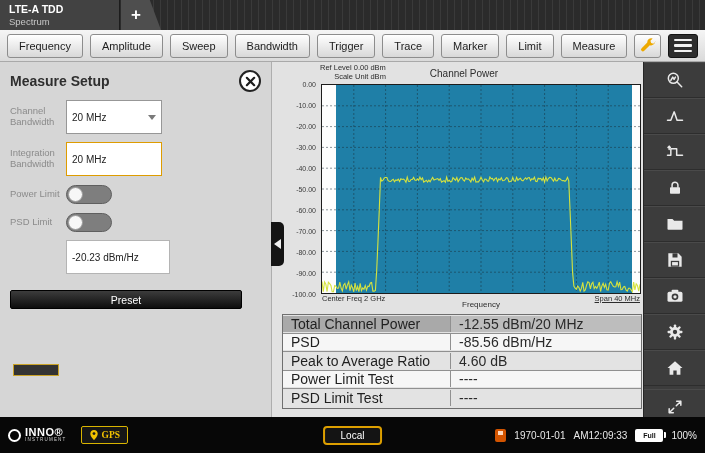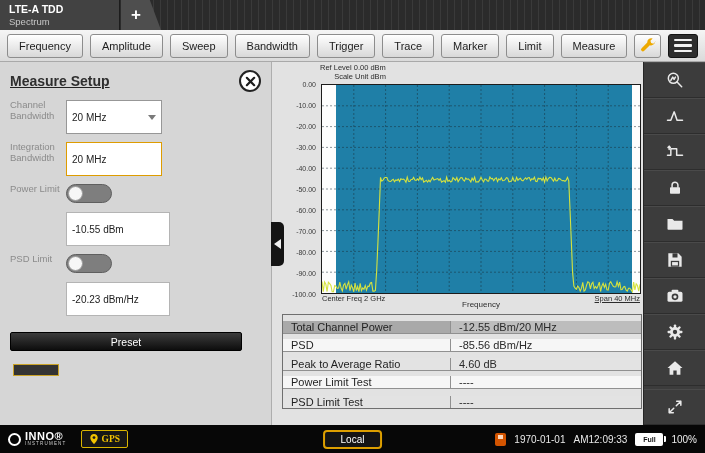--- a/index.html
+++ b/index.html
@@ -25,25 +25,25 @@
     background:linear-gradient(#ffffff,#d8d8d8);box-shadow:inset 0 1px 0 #fff;cursor:pointer;
     font-family:"Liberation Sans",sans-serif;white-space:nowrap;}
   .tb-icon{width:36px;padding:0;display:flex;align-items:center;justify-content:center;margin-left:auto;}
   .tb-menu{width:40px;padding:0;background:#2e2e2e;border-color:#141414;display:flex;flex-direction:column;
     align-items:center;justify-content:center;gap:3px;box-shadow:none;}
   .tb-menu i{display:block;width:18px;height:2.5px;background:#f2f2f2;border-radius:1px;}
 
   
   .panel{position:absolute;left:0;top:62px;width:272px;bottom:28px;background:#d6d6d6;
     border-right:1px solid #aeaeae;padding:8px 10px;}
-  .panel-head{display:flex;align-items:center;justify-content:space-between;text-decoration:underline;}
+  .panel-head{display:flex;align-items:center;justify-content:space-between;}
   .panel-title{font-size:14px;font-weight:bold;color:#2e2e2e;}
   .close-btn{width:22px;height:22px;border-radius:50%;background:#fff;border:2px solid #222;
     display:flex;align-items:center;justify-content:center;cursor:pointer;padding:0;}
-  .ms-row{display:flex;margin:8px 0;min-height:20px;}
+  .ms-row{display:flex;align-items:center;margin:8px 0;min-height:20px;}
   .ms-label{width:50px;font-size:9.5px;color:#8b8b8b;line-height:1.15;margin-right:6px;}
   .select,.input-orange,.value-box{height:20px;background:#fff;font-size:10px;color:#222;
     display:flex;align-items:center;padding:16px 5px;cursor:pointer;}
   .select{width:96px;border:1px solid #979797;justify-content:space-between;}
   .chev{width:0;height:0;border-left:4px solid transparent;border-right:4px solid transparent;
     border-top:5px solid #7a7a7a;}
   .input-orange{width:96px;border:1px solid #de9c00;}
   .value-box{width:104px;border:1px solid #b4b4b4;margin-left:56px;}
   .toggle{width:46px;height:19px;border-radius:10px;background:#7e7e7e;border:1px solid #5f5f5f;
     position:relative;cursor:pointer;}
@@ -72,41 +72,41 @@
   .plot svg{position:absolute;left:0;top:0;width:100%;height:100%;}
   .gl{stroke:rgba(25,45,55,0.5);stroke-width:1;stroke-dasharray:2 2;}
   .trace{stroke-width:1.1;}
   .x-labels{position:absolute;left:35px;right:1px;top:232px;height:16px;font-size:7.5px;color:#2c2c2c;}
   .xl-left{position:absolute;left:1px;top:0;}
   .xl-center{position:absolute;left:0;right:0;text-align:center;top:6px;font-size:8px;}
   .xl-right{position:absolute;right:1px;top:0;text-decoration:underline;}
 
   
   .rtable{position:absolute;left:282px;top:314px;width:360px;border:1px solid #6f6f6f;}
-  .trow{display:flex;height:18.5px;border-bottom:1px solid #909090;align-items:flex-end;font-size:11px;}
+  .trow{display:flex;height:18.5px;border-bottom:1px solid #909090;align-items:center;font-size:14px;}
   .trow:last-child{border-bottom:none;}
   .tcell-l{width:168px;display:flex;align-items:center;padding-left:8px;border-right:1px solid #909090;color:#1f1f1f;}
   .tcell-v{flex:1;display:flex;align-items:center;padding-left:8px;color:#2a2a2a;}
   .trow.r0 .tcell-l{background:#a9a9a9;} .trow.r0 .tcell-v{background:#bdbdbd;}
   .trow.r1 .tcell-l,.trow.r1 .tcell-v{background:#f6f6f6;}
   .trow.r2 .tcell-l,.trow.r2 .tcell-v{background:#e3e3e3;}
   .trow.r3 .tcell-l,.trow.r3 .tcell-v{background:#f6f6f6;}
   .trow.r4 .tcell-l,.trow.r4 .tcell-v{background:#e3e3e3;}
 
   
   .rail{position:absolute;right:0;top:62px;width:62px;bottom:28px;background:#3c3c3c;
     border-left:1px solid #262626;display:flex;flex-direction:column;}
   .rail-btn{height:36px;border-bottom:1px solid #2d2d2d;border-top:1px solid #4a4a4a;
     display:flex;align-items:center;justify-content:center;cursor:pointer;background:transparent;padding:0;border-left:none;border-right:none;}
   .rail-spacer{flex:1;}
   .rail-btn svg{display:block;}
   .ric{stroke:#e9e9e9;stroke-width:1.8;fill:none;stroke-linecap:round;stroke-linejoin:round;}
 
   
-  .statusbar{position:absolute;left:0;right:0;bottom:0;height:28px;background:#070707;color:#fff;
+  .statusbar{position:absolute;left:0;right:0;bottom:0;height:36px;background:#070707;color:#fff;
     display:flex;align-items:center;padding:0 8px;font-size:10px;}
   .brand{display:flex;align-items:center;gap:4px;margin-right:14px;}
   .brand-mark{width:13px;height:13px;border-radius:50%;border:2px solid #fff;display:inline-block;}
   .brand-txt{line-height:1;}
   .brand-name{font-size:11px;font-weight:bold;letter-spacing:0.5px;}
   .brand-sub{font-size:4.5px;letter-spacing:1.2px;color:#cfcfcf;}
   .gps-badge{display:flex;align-items:center;gap:3px;border:1px solid #d9b400;border-radius:2px;
     background:#161616;padding:2px 7px;font-family:Liberation Serif, serif;}
   .gps-badge span{color:#f2c200;font-weight:bold;font-size:9.5px;}
   .local-btn{position:absolute;left:50%;transform:translateX(-50%);border:2px solid #dd9f00;border-radius:4px;
@@ -182,25 +182,20 @@
       </div>
     </div>
 
     <div class="ms-row">
       <div class="ms-label">Power Limit</div>
       <div class="toggle">
           <span class="knob"></span>
         </div>
     </div>
 
-    <div class="ms-row">
-      <div class="value-box">
-        <span>-10.55 dBm</span>
-      </div>
-    </div>
 
     <div class="ms-row">
       <div class="ms-label">PSD Limit</div>
       <div class="toggle">
           <span class="knob"></span>
         </div>
     </div>
 
     <div class="ms-row">
       <div class="value-box">
@@ -215,20 +210,21 @@
 
   <div class="collapse-handle">
     <i></i>
   </div>
 
   <div class="chart-region">
     <div class="ref-labels">
       <span>Ref Level 0.00 dBm</span>
       <span>Scale Unit  dBm</span>
     </div>
+    <div class="chart-title">Channel Power</div>
     <div class="plot-wrap">
       <div class="y-axis">
           <div class="ylab" style="top: 0%;">0.00</div>
           <div class="ylab" style="top: 10%;">-10.00</div>
           <div class="ylab" style="top: 20%;">-20.00</div>
           <div class="ylab" style="top: 30%;">-30.00</div>
           <div class="ylab" style="top: 40%;">-40.00</div>
           <div class="ylab" style="top: 50%;">-50.00</div>
           <div class="ylab" style="top: 60%;">-60.00</div>
           <div class="ylab" style="top: 70%;">-70.00</div>

